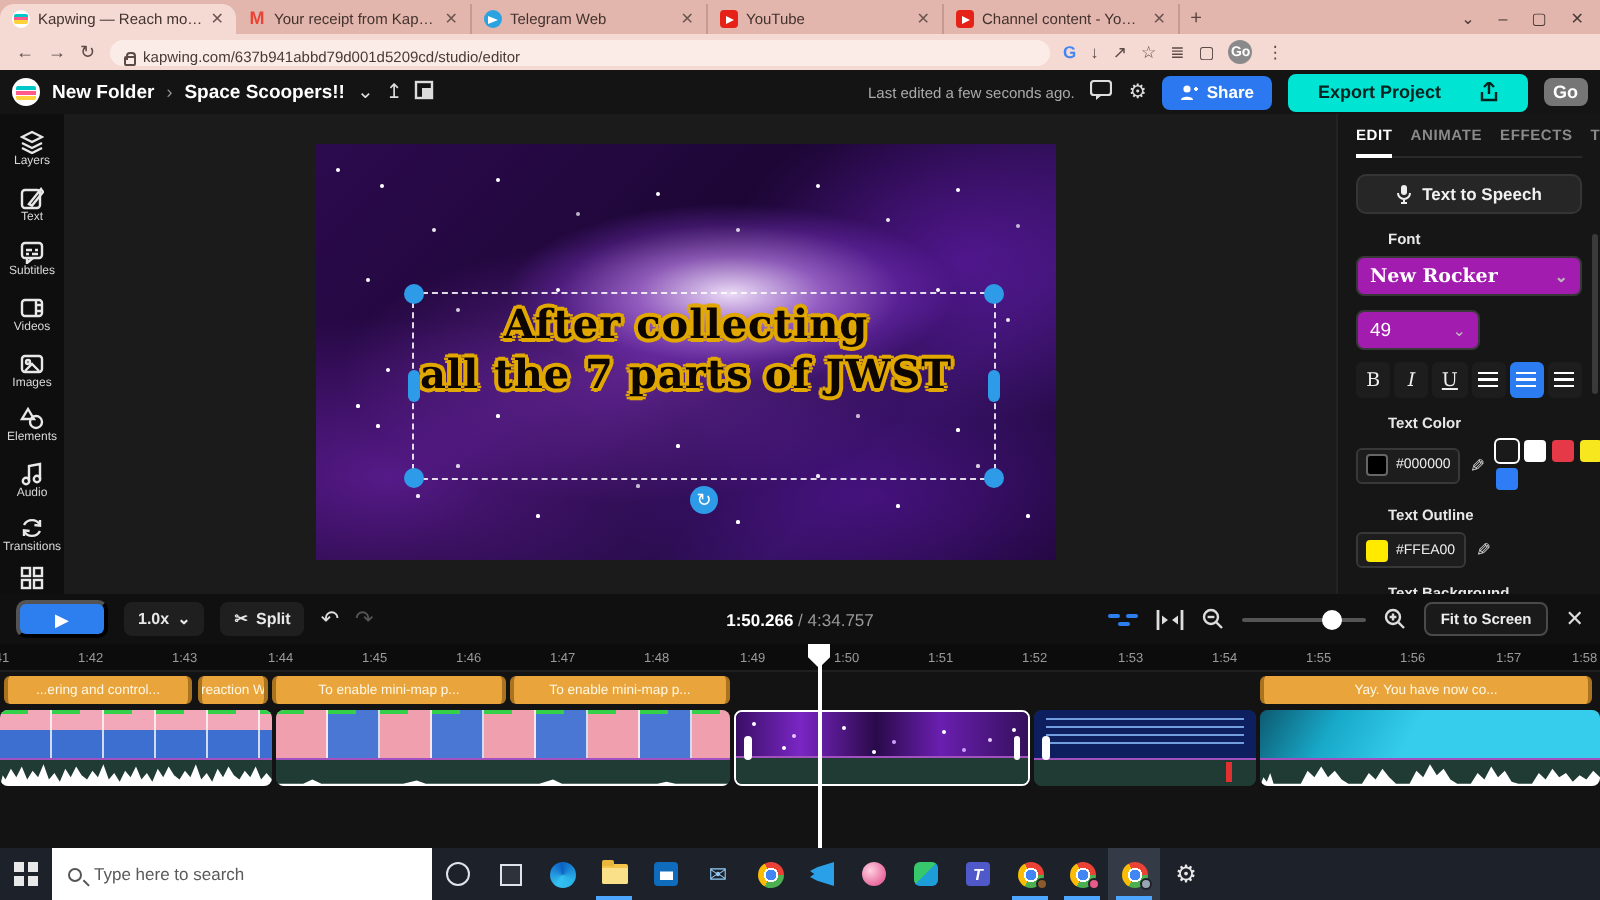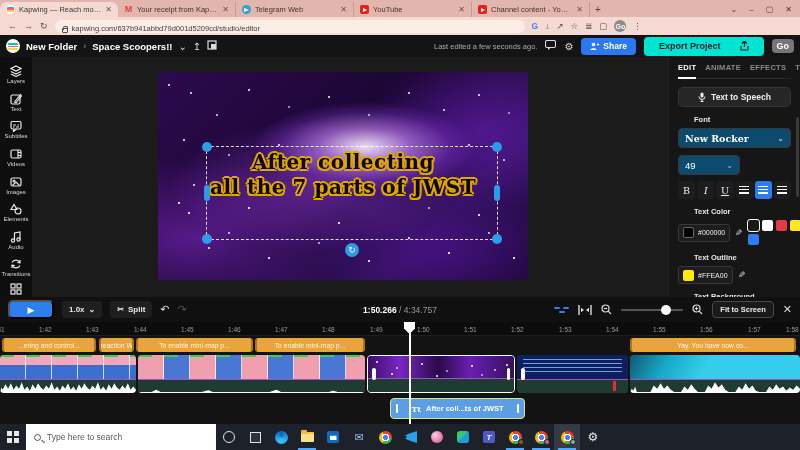--- a/index.html
+++ b/index.html
@@ -73,21 +73,21 @@
   .hdl.mr{right:-3px;top:50%;margin-top:-8px;width:6px;height:16px;border-radius:3px;}
   .rot { position:absolute; left:50%; bottom:-18px; margin-left:-7px; width:14px; height:14px; background:#2e9be8; border-radius:50%; color:#fff; font-size:9px; line-height:14px; text-align:center; }
 
   
   .panel { left:668px; top:57px; width:132px; height:240px; background:#161616; border-left:1px solid #222; padding:6px 9px; }
   .ptabs { display:flex; gap:9px; font-size:7.5px; font-weight:bold; color:#8a8a8a; letter-spacing:.3px; padding-bottom:6px; border-bottom:1px solid #2a2a2a; }
   .ptab.active { color:#fff; position:relative; }
   .ptab.active::after { content:""; position:absolute; left:0; right:0; bottom:-7px; height:2px; background:#fff; }
   .tts { margin-top:8px; width:100%; height:20px; background:#262626; border:1px solid #353535; border-radius:5px; color:#f0f0f0; font-size:8.5px; font-weight:bold; display:flex; align-items:center; justify-content:center; gap:5px; }
   .plabel { margin-top:8px; font-size:7.5px; font-weight:bold; color:#e8e8e8;margin-left:16px; }
-  .pselect { margin-top:4px; width:100%; height:20px; background:#0c4a6e; border:1px solid #383838; border-radius:4px; color:#fff; display:flex; align-items:center; padding:0 6px; font-size:9.5px; }
+  .pselect { margin-top:4px; width:100%; height:20px; background:#a21caf; border:1px solid #383838; border-radius:4px; color:#fff; display:flex; align-items:center; padding:0 6px; font-size:9.5px; }
   .pselect .chev { margin-left:auto; color:#bbb; font-size:8px; }
   .pselect.fontname { font-family:"DejaVu Serif", serif; font-weight:bold; }
   .pselect.size { width:62px; margin-top:7px; }
   .fmtrow { display:flex; gap:2px; margin-top:6px; }
   .fbtn { width:18px; height:18px; border-radius:3px; background:#1d1d1d; color:#eee; font-size:9.5px; display:flex; align-items:center; justify-content:center; font-family:"DejaVu Serif", serif; }
   .fbtn.it { font-style:italic; } .fbtn.un { text-decoration:underline; }
   .albtn { width:18px; height:18px; border-radius:3px; background:#1d1d1d; display:flex; align-items:center; justify-content:center; }
   .albtn.active { background:#2b7cf0; }
   .albars { width:10px; height:8px; background:repeating-linear-gradient(180deg,#fff 0 1.2px,transparent 1.2px 3.2px); }
   .crow { display:flex; align-items:center; gap:5px; margin-top:4px; }
@@ -549,26 +549,20 @@
   </div>
   <div class="vclip" style="left:630px;width:170px;">
     <div class="vthumbs th-cyan"></div>
     <div class="vwave">
       <svg viewBox="0 0 100 12" preserveAspectRatio="none">
           <path fill="#fff" d="M0,12 L1,8 2,10 3,6 4,11 12,11 14,5 16,8 18,3 20,8 22,5 24,9 26,11 30,11 32,6 34,9 36,4 38,8 40,11 44,11 46,5 48,8 50,2 52,7 54,4 56,9 58,11 62,11 64,6 66,9 68,3 70,8 72,5 74,10 76,11 80,11 82,6 84,9 86,4 88,8 90,6 92,10 94,7 96,9 98,5 100,8 100,12 Z"></path>
         </svg>
     </div>
   </div>
 
-  <div class="tclip">
-    <i class="pipe" style="left:5px;"></i>
-    <span class="ttico">Tt</span>
-    <span>After coll...ts of JWST</span>
-    <i class="pipe" style="right:5px;"></i>
-  </div>
 </div>
 
 <i class="abs phmark"></i>
 <i class="abs playhead"></i>
 
 <div class="abs taskbar">
   <div class="tb-slot">
       <span class="winlogo">
         <i></i>
         <i></i>

